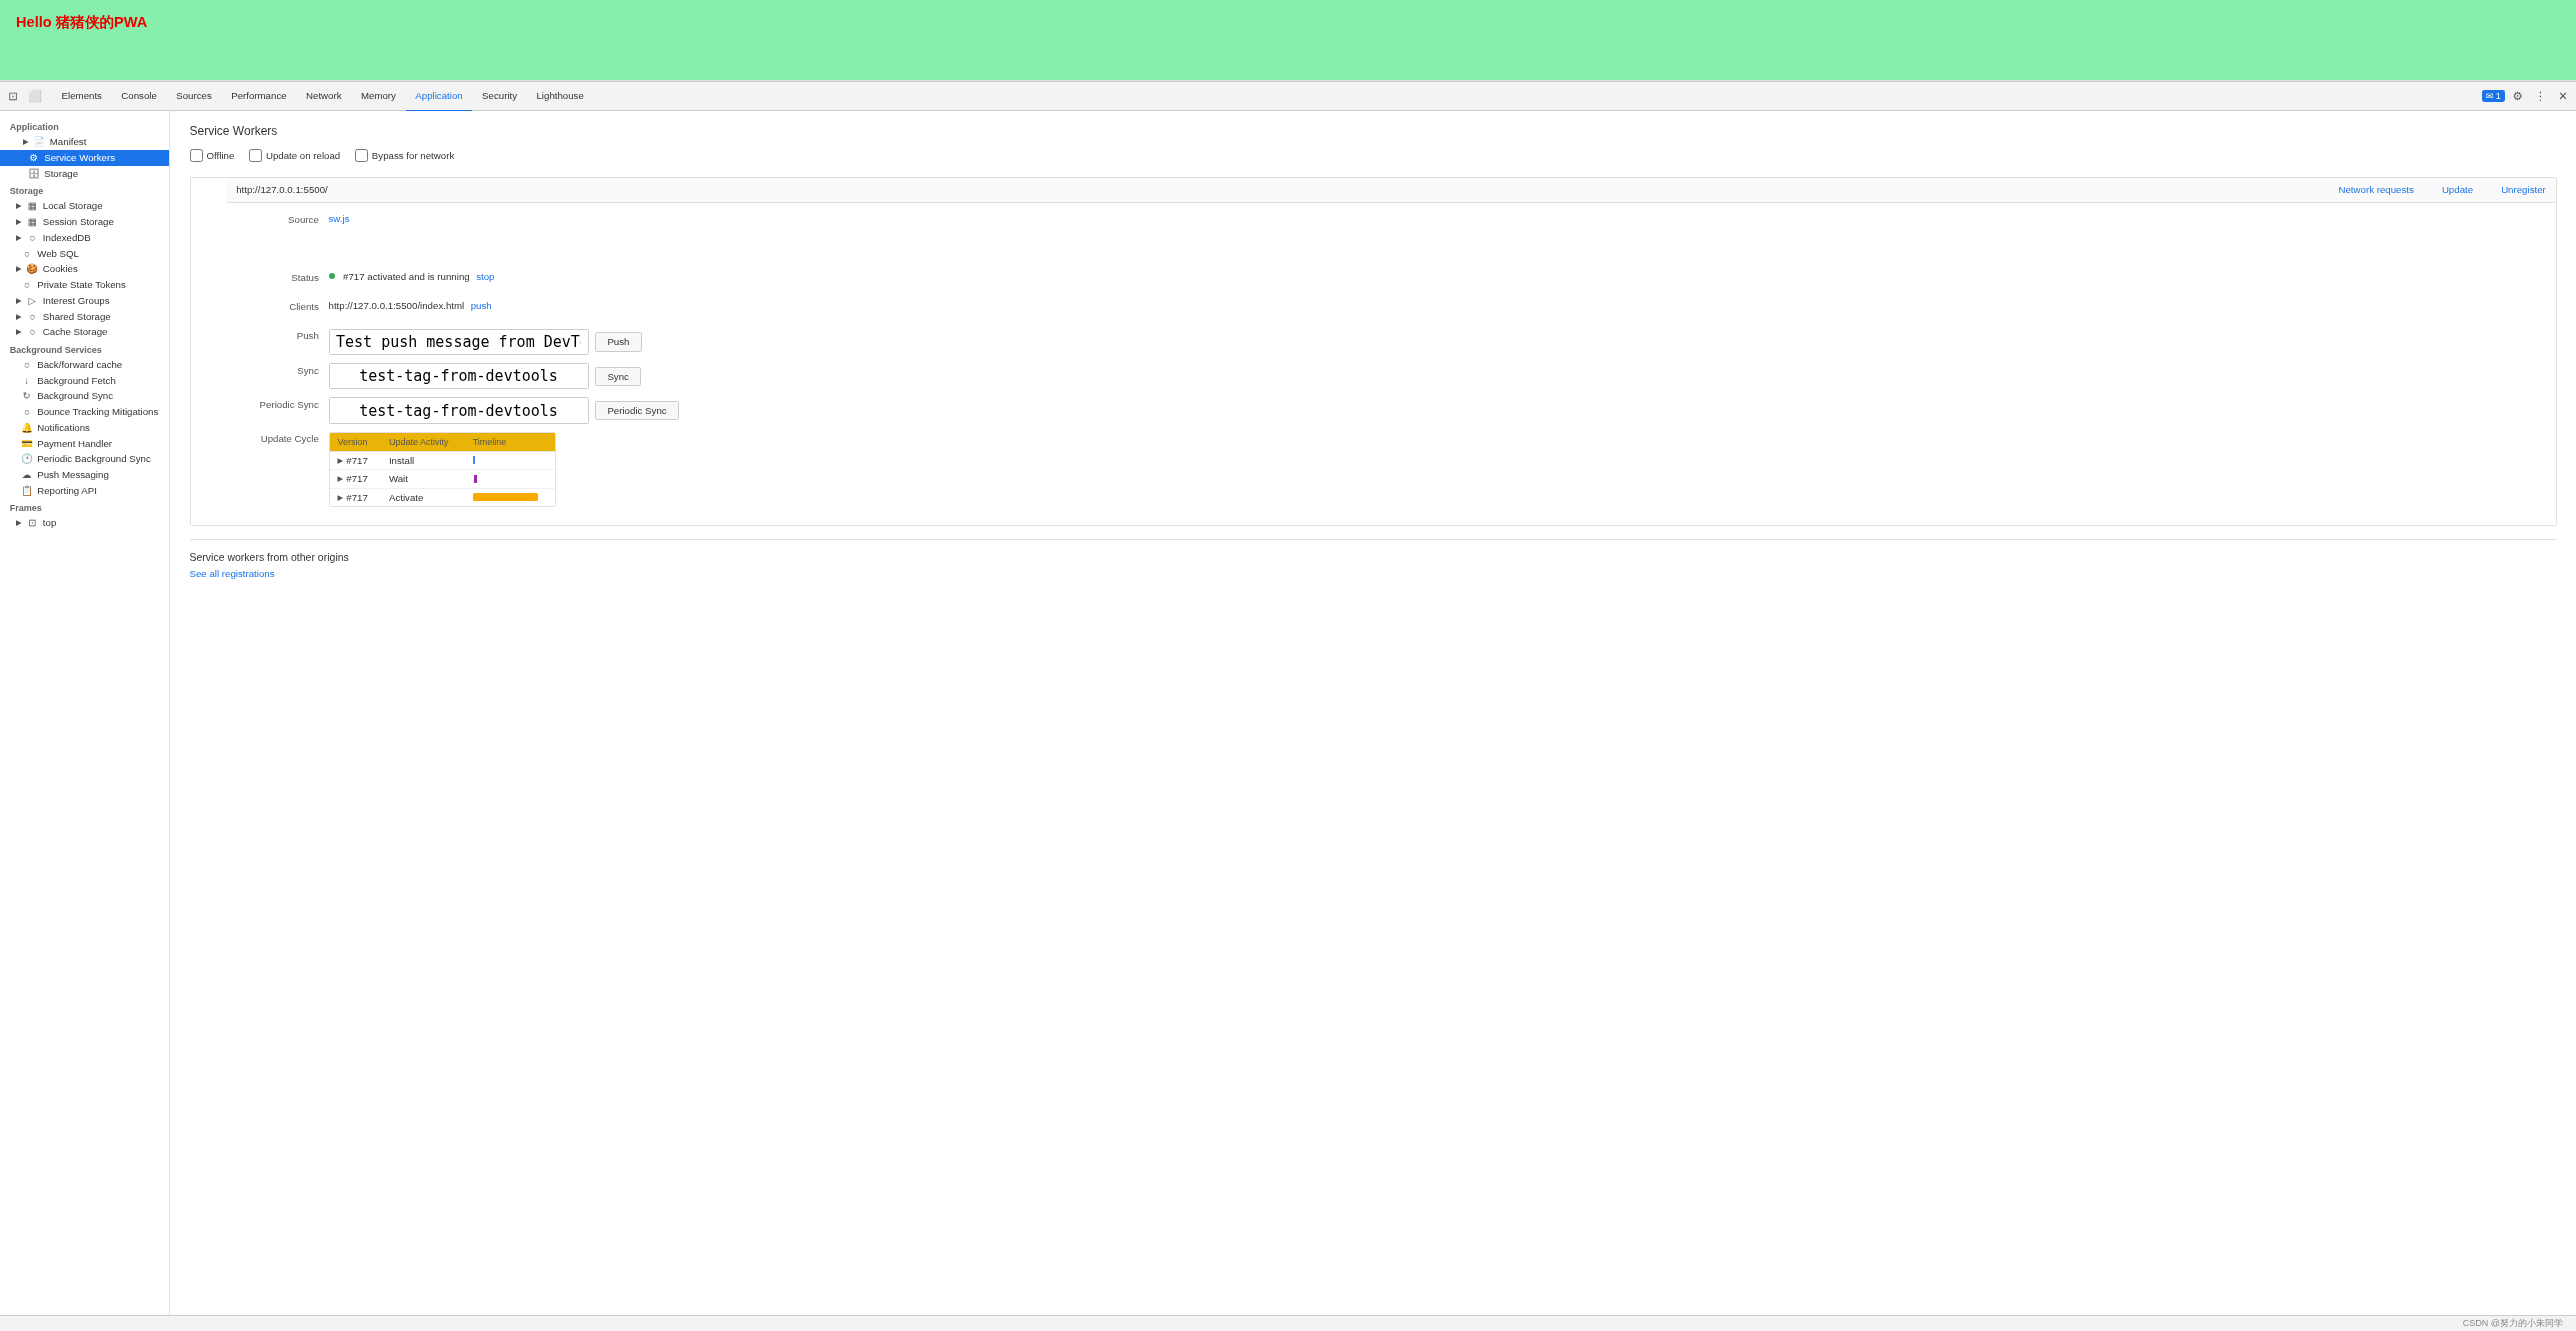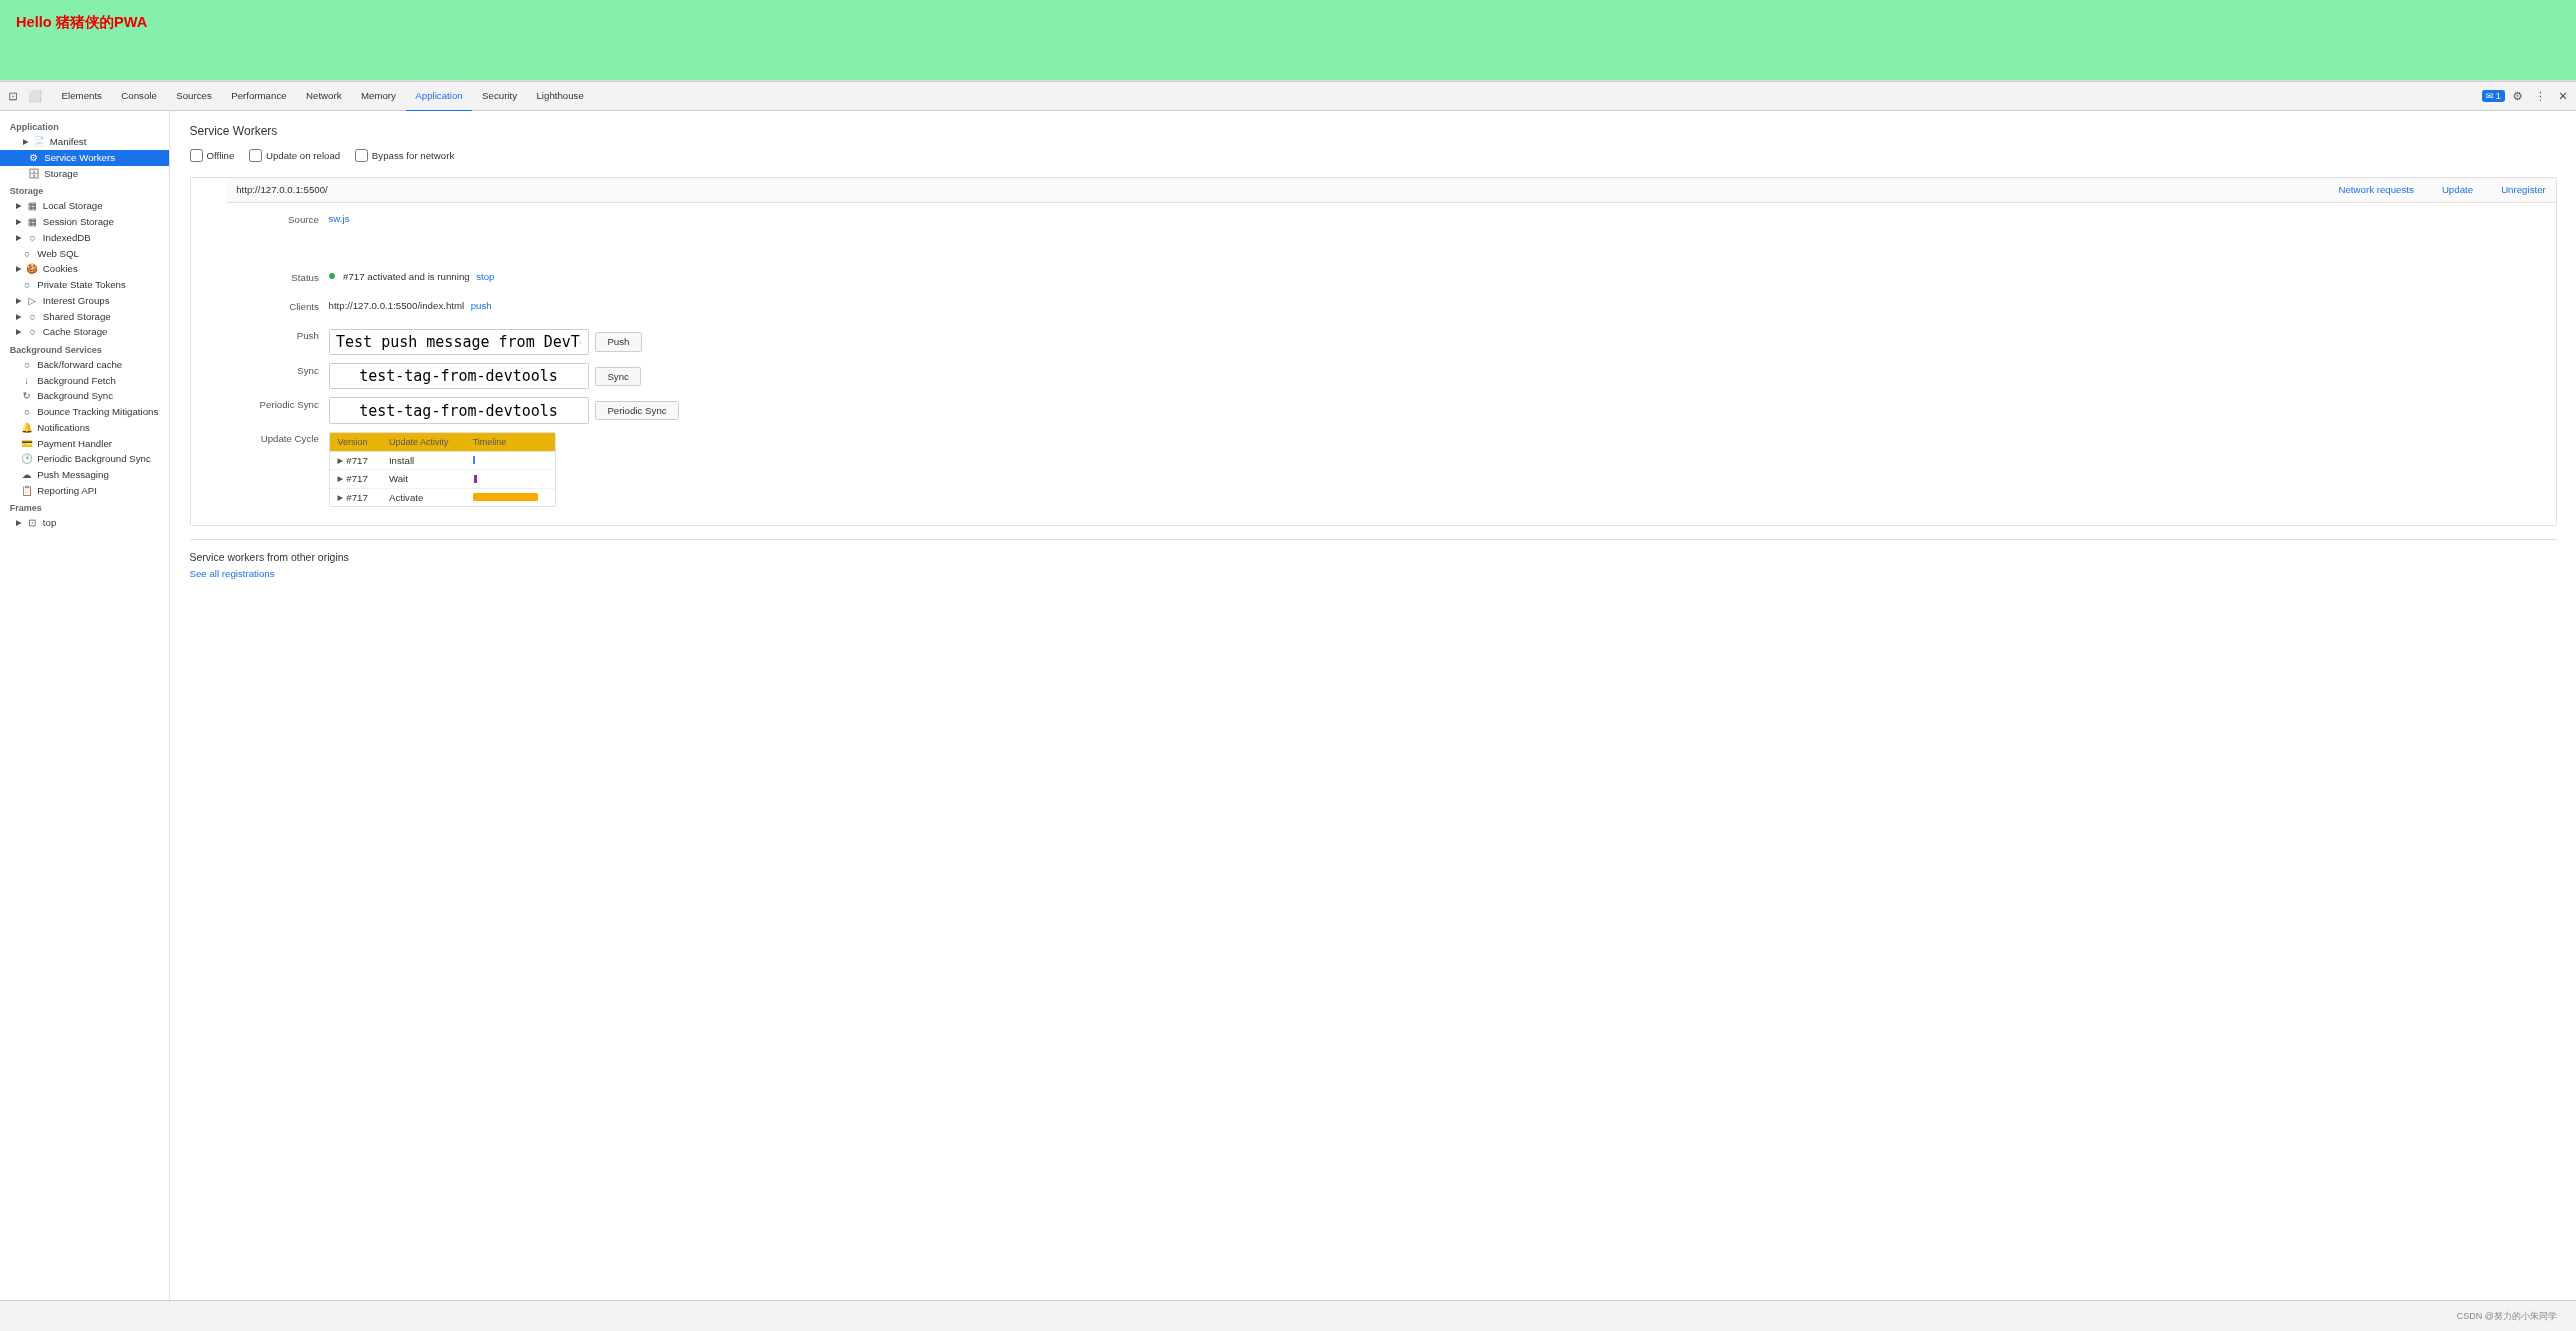--- a/index.html
+++ b/index.html
@@ -309,27 +309,27 @@
       margin-top: 6.5px;
     }
     .other-origins-title {
       font-size: 10.5px;
       font-weight: 500;
       margin-bottom: 4.9px;
     }
 
     
     .bottom-bar {
-      height: 31px;
+      height: 16px;
       background: #f3f3f3;
       border-top: 0.8px solid #ccc;
       display: flex;
       align-items: center;
       justify-content: flex-end;
-      padding: 0 19px;
+      padding: 0 13px;
       font-size: 9px;
       color: #888;
     }
   </style>
 </head>
 <body>
 
 <div class="page-area">
   <div class="page-title">Hello 猪猪侠的PWA</div>
 </div>

